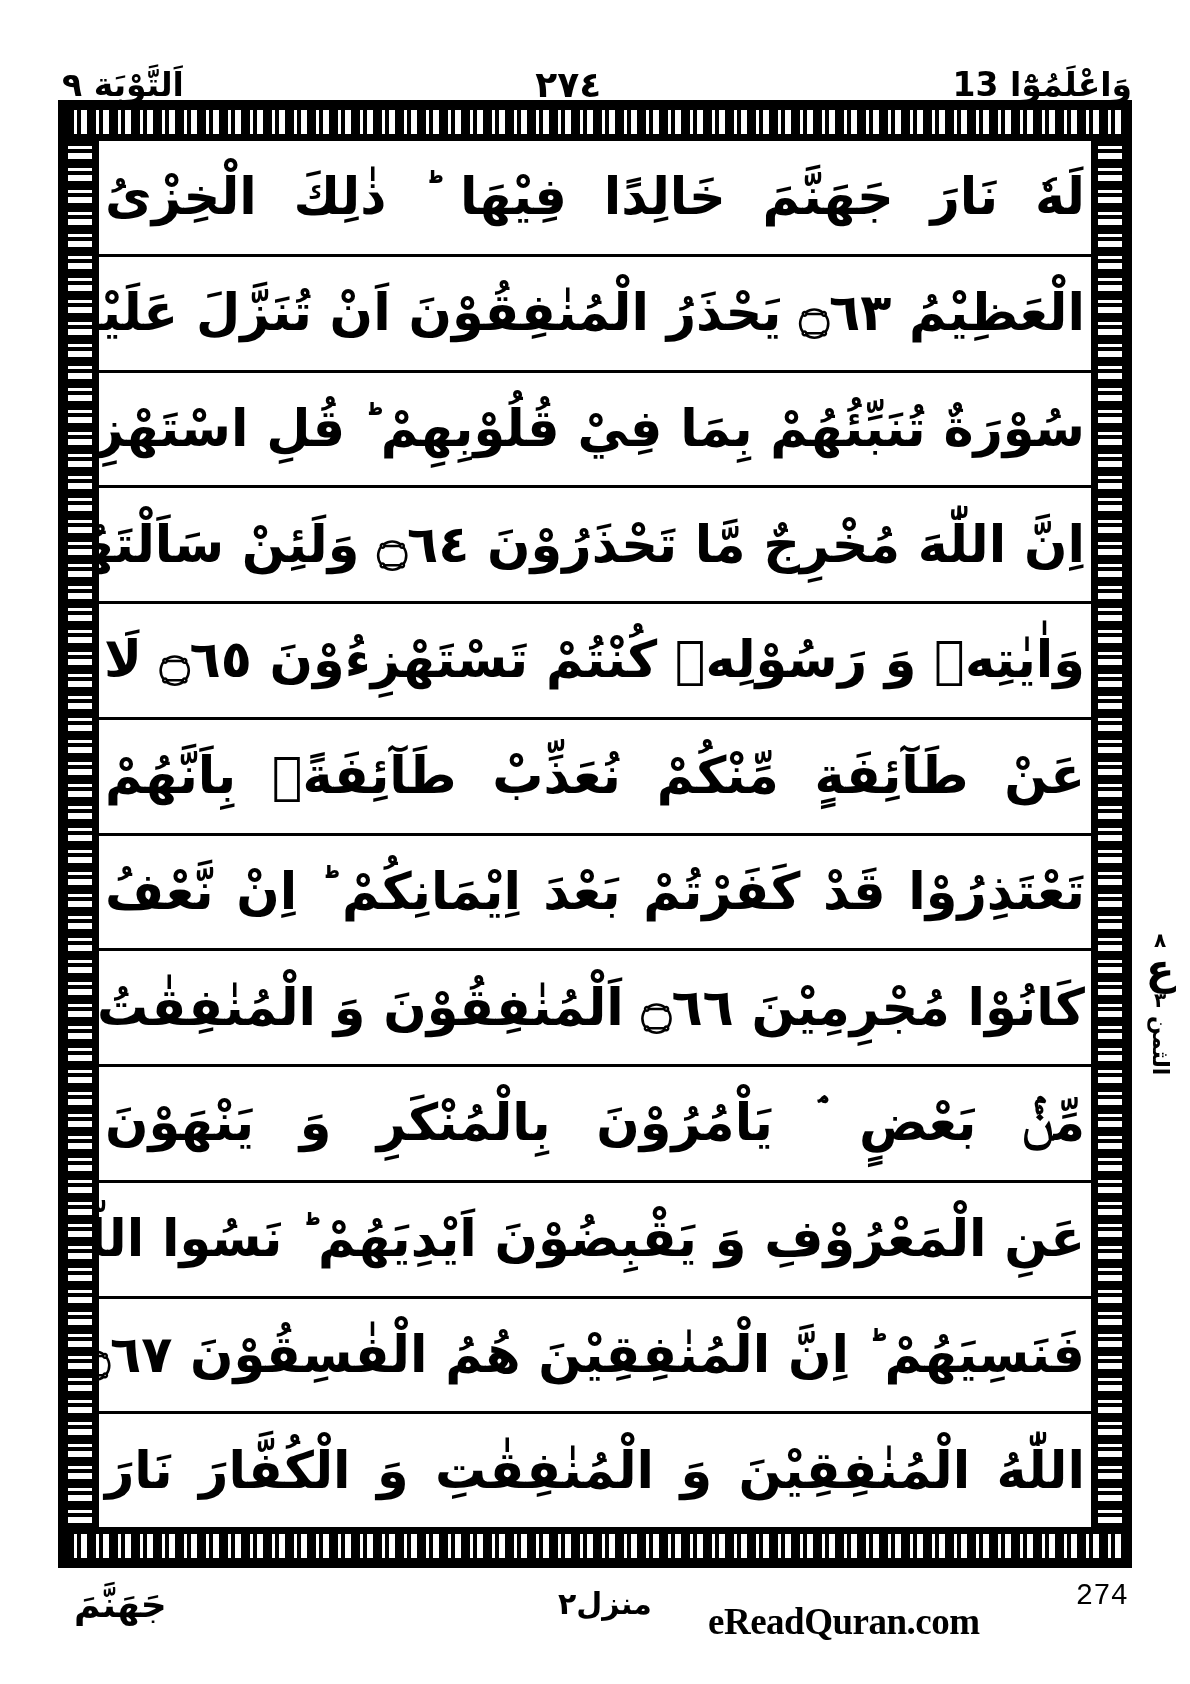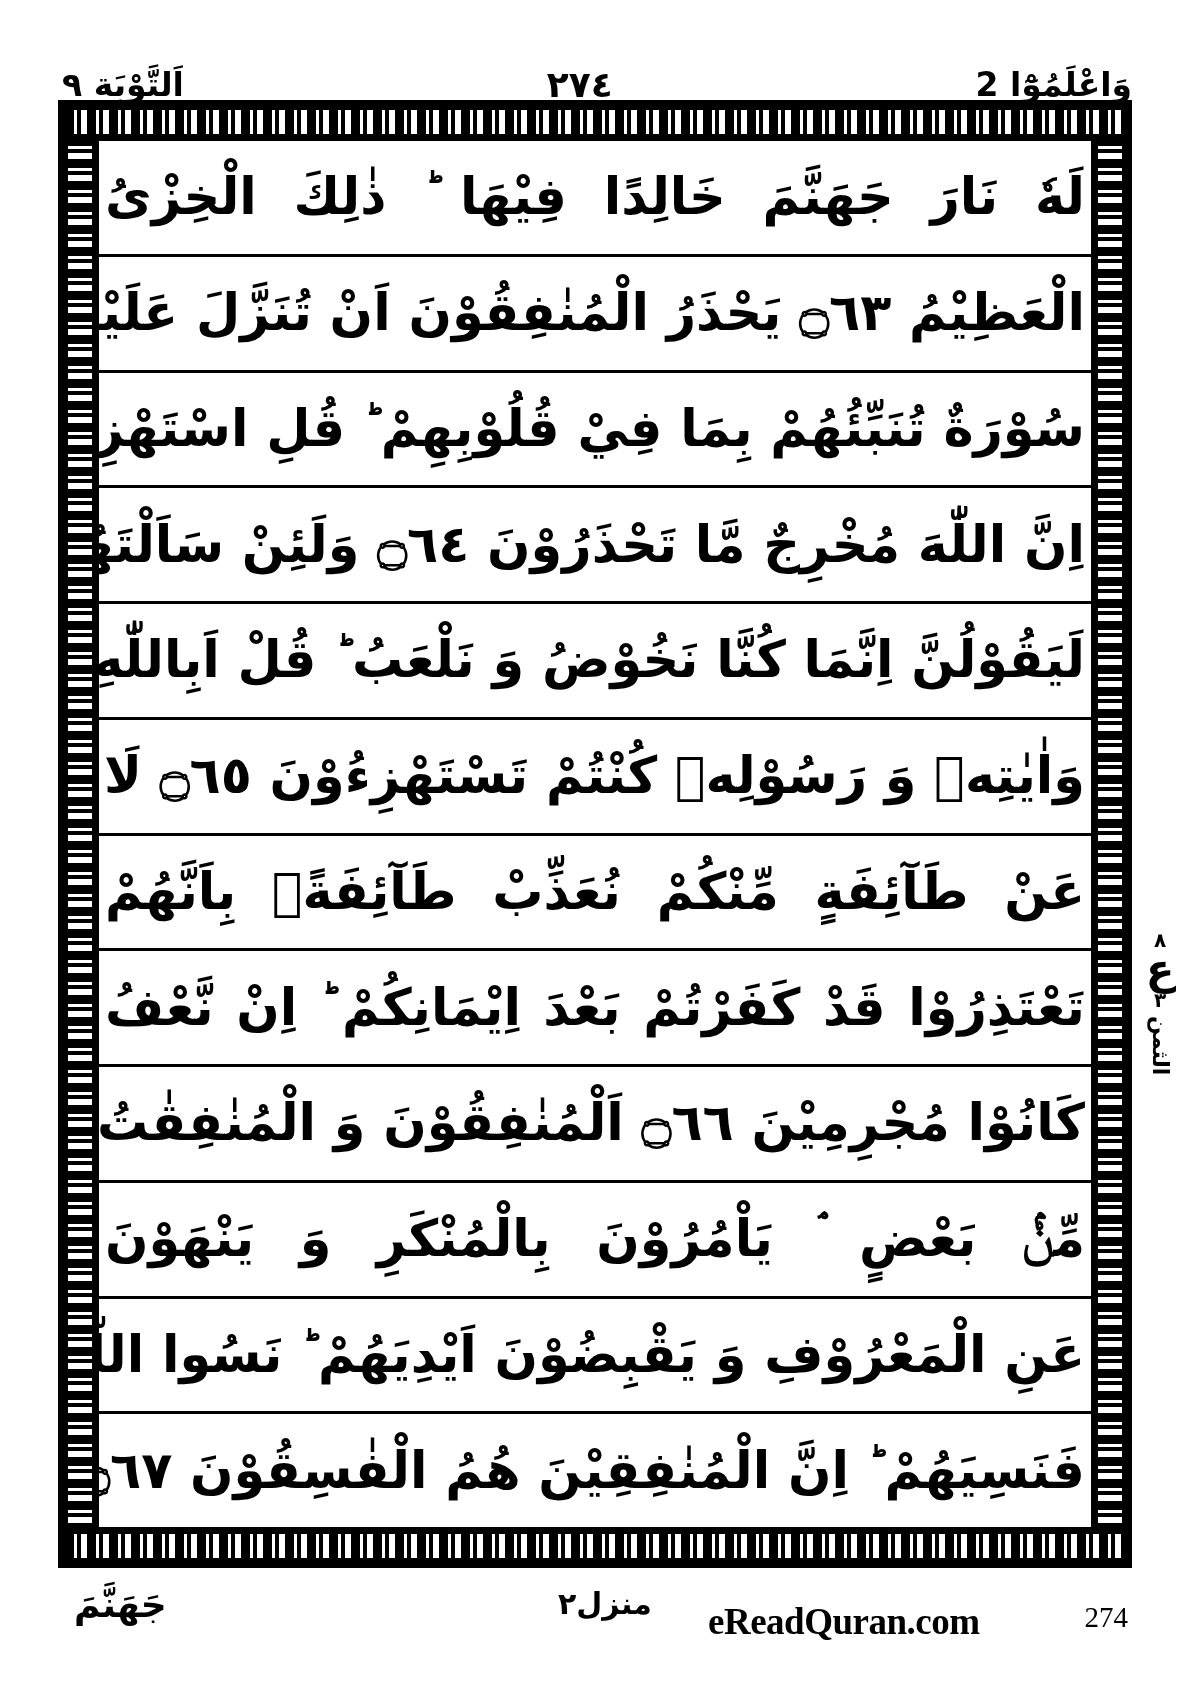--- a/index.html
+++ b/index.html
@@ -196,31 +196,31 @@
     left: 650px;
     top: 20px;
     font-family: Liberation Serif, serif;
     font-size: 37px;
     font-weight: 700;
     letter-spacing: -0.5px;
   }
   .footer-pagenum {
     position: absolute;
     right: 42px;
-    top: 21px;
-    font-family: Liberation Serif, serif;
+    top: 0;
+    font-family: Liberation Mono, monospace;
     font-size: 29px;
     font-weight: 400;
   }
 </style>
 </head>
 <body>
 
 <div class="page-header">
-  <div class="hdr-text hdr-right">وَاعْلَمُوْٓا 2</div>
+  <div class="hdr-text hdr-right">وَاعْلَمُوْٓا 13</div>
   <div class="hdr-text hdr-center">٢٧٤</div>
   <div class="hdr-text hdr-left">اَلتَّوْبَة ٩</div>
 </div>
 
 <div class="frame-outer">
   <div class="frame-band-top"></div>
   <div class="frame-band-bottom"></div>
   <div class="frame-band-left"></div>
   <div class="frame-band-right"></div>
 
@@ -231,42 +231,42 @@
     <div class="ayah-line">
       <div class="ayah-text">الْعَظِيْمُ ۝٦٣ يَحْذَرُ الْمُنٰفِقُوْنَ اَنْ تُنَزَّلَ عَلَيْهِمْ</div>
     </div>
     <div class="ayah-line">
       <div class="ayah-text">سُوْرَةٌ تُنَبِّئُهُمْ بِمَا فِيْ قُلُوْبِهِمْ ؕ قُلِ اسْتَهْزِءُوْا ۚ</div>
     </div>
     <div class="ayah-line">
       <div class="ayah-text">اِنَّ اللّٰهَ مُخْرِجٌ مَّا تَحْذَرُوْنَ ۝٦٤ وَلَئِنْ سَاَلْتَهُمْ</div>
     </div>
     <div class="ayah-line">
-      <div class="ayah-text">لَيَقُوْلُنَّ اِنَّمَا كُنَّا نَخُوْضُ وَ نَلْعَبُ ؕ قُلْ اَبِاللّٰهِ</div>
-    </div>
-    <div class="ayah-line">
       <div class="ayah-text">وَاٰيٰتِهٖ وَ رَسُوْلِهٖ كُنْتُمْ تَسْتَهْزِءُوْنَ ۝٦٥ لَا</div>
     </div>
     <div class="ayah-line">
       <div class="ayah-text">عَنْ طَآئِفَةٍ مِّنْكُمْ نُعَذِّبْ طَآئِفَةًۢ بِاَنَّهُمْ</div>
     </div>
     <div class="ayah-line">
       <div class="ayah-text">تَعْتَذِرُوْا قَدْ كَفَرْتُمْ بَعْدَ اِيْمَانِكُمْ ؕ اِنْ نَّعْفُ</div>
     </div>
     <div class="ayah-line">
       <div class="ayah-text">كَانُوْا مُجْرِمِيْنَ ۝٦٦ اَلْمُنٰفِقُوْنَ وَ الْمُنٰفِقٰتُ بَعْضُهُمْ</div>
     </div>
     <div class="ayah-line">
       <div class="ayah-text">مِّنْۢ بَعْضٍ ۘ يَاْمُرُوْنَ بِالْمُنْكَرِ وَ يَنْهَوْنَ</div>
     </div>
     <div class="ayah-line">
       <div class="ayah-text">عَنِ الْمَعْرُوْفِ وَ يَقْبِضُوْنَ اَيْدِيَهُمْ ؕ نَسُوا اللّٰهَ</div>
     </div>
     <div class="ayah-line">
       <div class="ayah-text">فَنَسِيَهُمْ ؕ اِنَّ الْمُنٰفِقِيْنَ هُمُ الْفٰسِقُوْنَ ۝٦٧ وَعَدَ</div>
+    </div>
+    <div class="ayah-line">
+      <div class="ayah-text">اللّٰهُ الْمُنٰفِقِيْنَ وَ الْمُنٰفِقٰتِ وَ الْكُفَّارَ نَارَ</div>
     </div>
   </div>
 </div>
 
 <div class="ruku-marker">
   <div class="ruku-num-top">٨</div>
   <div class="ruku-ain">ع</div>
   <div class="ruku-num-bottom">٣</div>
   <div class="ruku-word">الثمن</div>
 </div>

